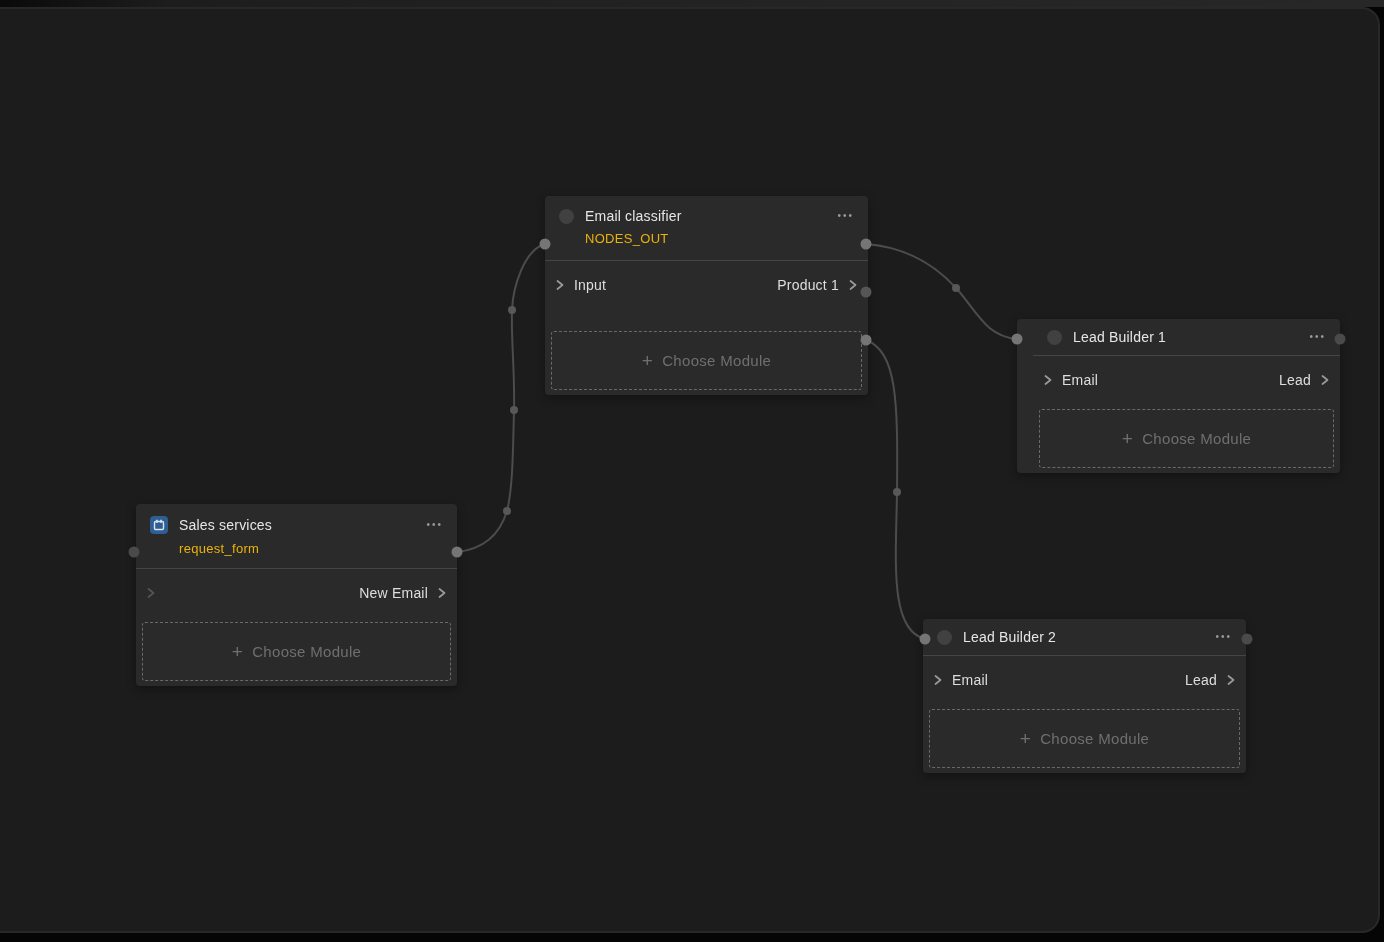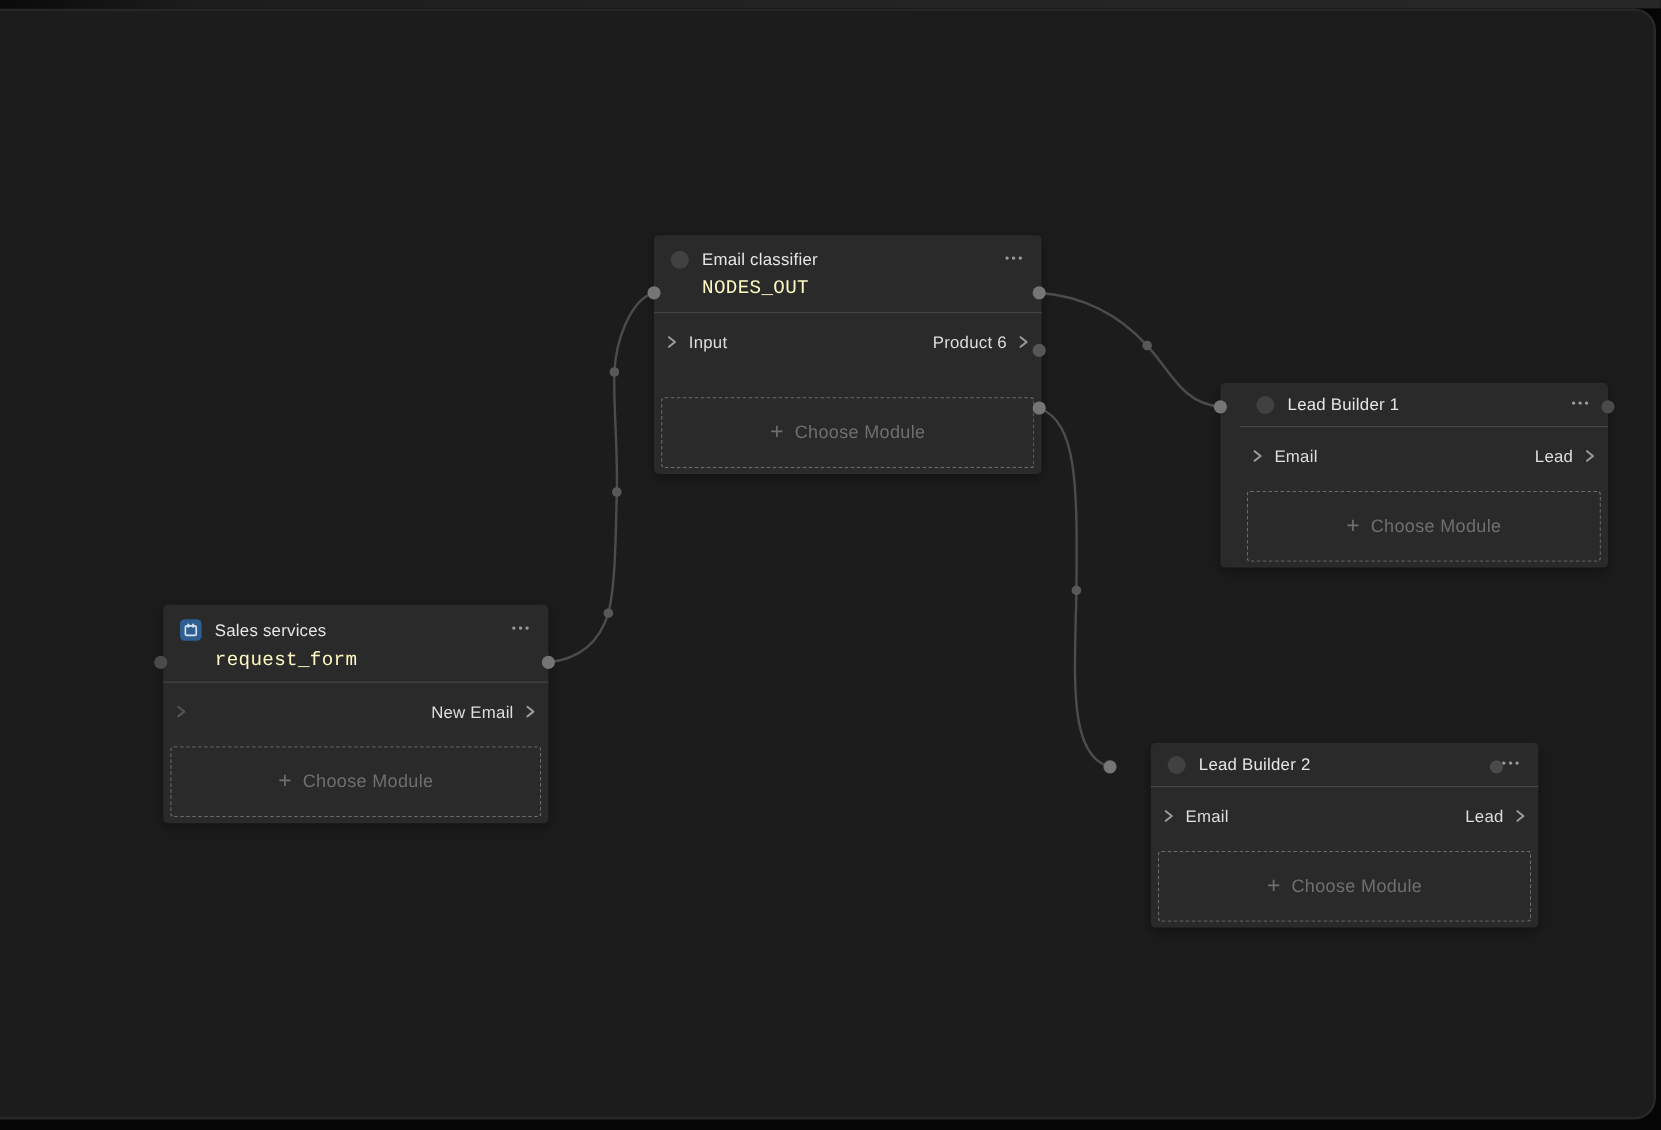--- a/index.html
+++ b/index.html
@@ -38,23 +38,22 @@
     border-bottom: 1px solid #454545;
     padding: 0 14px;
   }
   .node-header.with-sub { height: 65px; padding-top: 12px; }
   .node-header.compact { height: 37px; display: flex; align-items: center; }
   .header-row { display: flex; align-items: center; gap: 11px; width: 100%; }
   .node-title {
     color: #e6e6e6; font-size: 14px; letter-spacing: 0.2px; flex: 0 0 auto;
   }
   .node-subtitle {
-    color: #fef9c3; font-size: 16px; letter-spacing: 0.3px;
+    color: #eab308; font-size: 13px; letter-spacing: 0.3px;
     margin: 7px 0 0 26px;
-    font-family: Liberation Mono, monospace;
   }
   .header-spacer { flex: 1 1 auto; }
   .circle-icon {
     width: 15px; height: 15px; border-radius: 50%;
     background: #414141; flex: 0 0 auto;
   }
   .square-icon {
     width: 18px; height: 18px; border-radius: 4px;
     background: #2e5e92; flex: 0 0 auto;
     display: flex; align-items: center; justify-content: center;
@@ -108,21 +107,21 @@
     </div>
     <div class="ports">
       <div class="port-row">
         <div class="port">
           <svg class="chev" width="10" height="12" viewBox="0 0 10 12">
               <polyline points="2.5,2 7.5,6 2.5,10" fill="none" stroke="#9a9a9a" stroke-width="1.7" stroke-linecap="round" stroke-linejoin="round"></polyline>
             </svg>
           <span class="port-label">Input</span>
         </div>
         <div class="port">
-          <span class="port-label">Product 6</span>
+          <span class="port-label">Product 1</span>
           <svg class="chev" width="10" height="12" viewBox="0 0 10 12">
               <polyline points="2.5,2 7.5,6 2.5,10" fill="none" stroke="#9a9a9a" stroke-width="1.7" stroke-linecap="round" stroke-linejoin="round"></polyline>
             </svg>
         </div>
       </div>
     </div>
     <button class="choose-btn" style="margin-top:22px;">
       <span class="plus-glyph">+</span>
       <span>Choose Module</span>
     </button>
@@ -189,21 +188,21 @@
             </svg>
         </div>
       </div>
     </div>
     <button class="choose-btn">
       <span class="plus-glyph">+</span>
       <span>Choose Module</span>
     </button>
   </div>
 
-  <div class="node" style="left:959px; top:575px; width:323px;">
+  <div class="node" style="left:923px; top:575px; width:323px;">
     <div class="node-header compact">
       <div class="header-row">
         <span class="circle-icon"></span>
         <span class="node-title">Lead Builder 2</span>
         <span class="header-spacer"></span>
         <span class="menu-dots">•••</span>
       </div>
     </div>
     <div class="ports">
       <div class="port-row">

